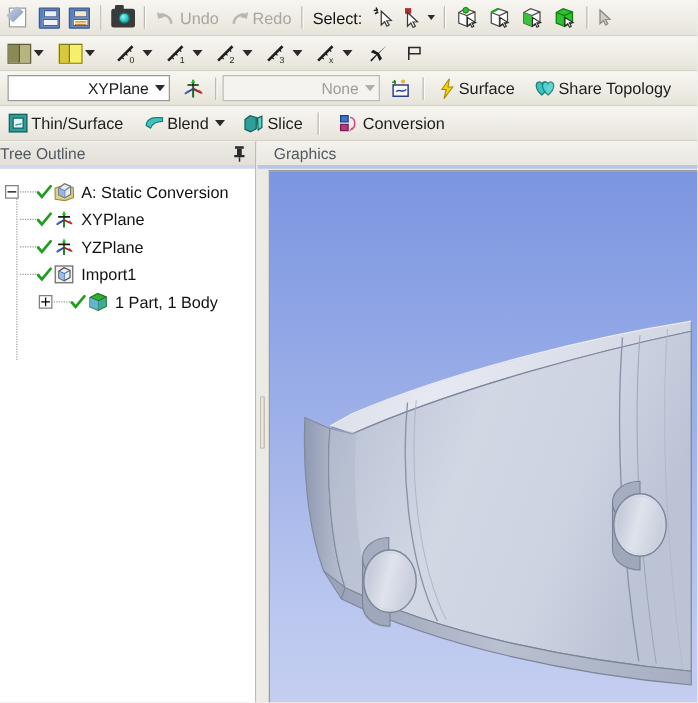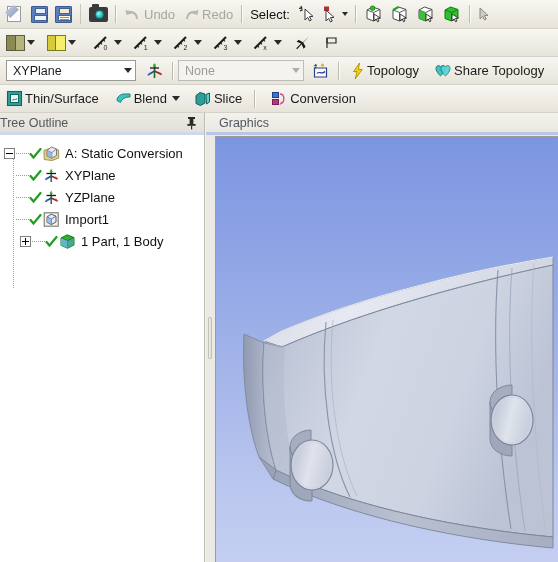--- a/index.html
+++ b/index.html
@@ -3,21 +3,21 @@
 <meta charset="utf-8">
 <style>
   * { box-sizing: border-box; }
   html, body {
     margin: 0; padding: 0;
     width: 558px; height: 562px;
     overflow: hidden;
     font-family: "Liberation Sans", sans-serif;
     background: #f0efe9;
   }
-  #app { position: relative; width: 558px; height: 562px; background: #f2f1ea; }
+  #app { position: relative; width: 558px; height: 562px; background: #f2f1ea; text-align: right; }
 
   
   .toolbar {
     position: relative;
     width: 100%;
     background: linear-gradient(to bottom, #f7f6f1 0%, #eeece4 55%, #e6e4da 100%);
     border-bottom: 1px solid #d4d2c6;
     display: flex;
     align-items: center;
     padding: 0 3px;
@@ -466,21 +466,21 @@
         </svg>
       </span>
     </div>
     <span class="sep2"></span>
     <div class="tbtn lbl" style="margin-left:4px">
       <span class="ic ic-bolt">
         <svg width="14" height="18" viewBox="0 0 14 18">
           <path d="M8.5 1 L2.5 9.6 L6 9.6 L4.2 17 L11.2 7.6 L7.4 7.6 Z" fill="#f5d60b" stroke="#a98a06" stroke-width="0.9"></path>
         </svg>
       </span>
-      <span class="tbtn-text">Topology</span>
+      <span class="tbtn-text">Surface</span>
     </div>
     <div class="tbtn lbl" style="margin-left:8px">
       <span class="ic ic-share">
         <svg width="18" height="16" viewBox="0 0 18 16">
           <path d="M2 5.5 C2 2.5 5 1.5 6.5 4 C8 1.5 11 2.5 11 5.5 C11 9 6.5 13 6.5 13 C6.5 13 2 9 2 5.5 Z" fill="#3fc3bf" stroke="#1d7f7c" stroke-width="1"></path>
           <path d="M7 5.5 C7 2.5 10 1.5 11.5 4 C13 1.5 16 2.5 16 5.5 C16 9 11.5 13 11.5 13 C11.5 13 7 9 7 5.5 Z" fill="#5ad3cf" stroke="#1d7f7c" stroke-width="1" opacity="0.92"></path>
         </svg>
       </span>
       <span class="tbtn-text">Share Topology</span>
     </div>
@@ -621,21 +621,21 @@
             <svg width="17" height="17" viewBox="0 0 17 17">
               <rect x="1.2" y="1.8" width="14" height="13.4" fill="#f3f2ec" stroke="#6b6b6b" stroke-width="1"></rect>
               <path d="M4 6 L8.2 3.2 L13 5.2 L13 11 L8.4 13.6 L4 11.4 Z" fill="#e9edf6" stroke="#4a4a4a" stroke-width="0.9"></path>
               <path d="M4 6 L8.4 7.9 L13 5.2 M8.4 7.9 L8.4 13.6" fill="none" stroke="#3f6ab3" stroke-width="0.9"></path>
               <path d="M4 6 L8.4 7.9 L8.4 13.6 L4 11.4 Z" fill="#8fb0de" opacity="0.8"></path>
             </svg>
           </span>
           <span class="tlabel">Import1</span>
         </div>
 
-        <div class="tnode" style="padding-left:4px">
+        <div class="tnode" style="padding-left:15px">
           <span style="width:16px;display:inline-block"></span>
           <span class="expander plus"></span>
           <span class="dots"></span>
           <span class="check">
             <svg width="13" height="13" viewBox="0 0 13 13">
               <path d="M1.5 7 L4.5 10.5 L11.5 2" fill="none" stroke="#1f9d1f" stroke-width="2.2" stroke-linecap="round"></path>
             </svg>
           </span>
           <span class="ticon">
             <svg width="17" height="17" viewBox="0 0 17 17">

